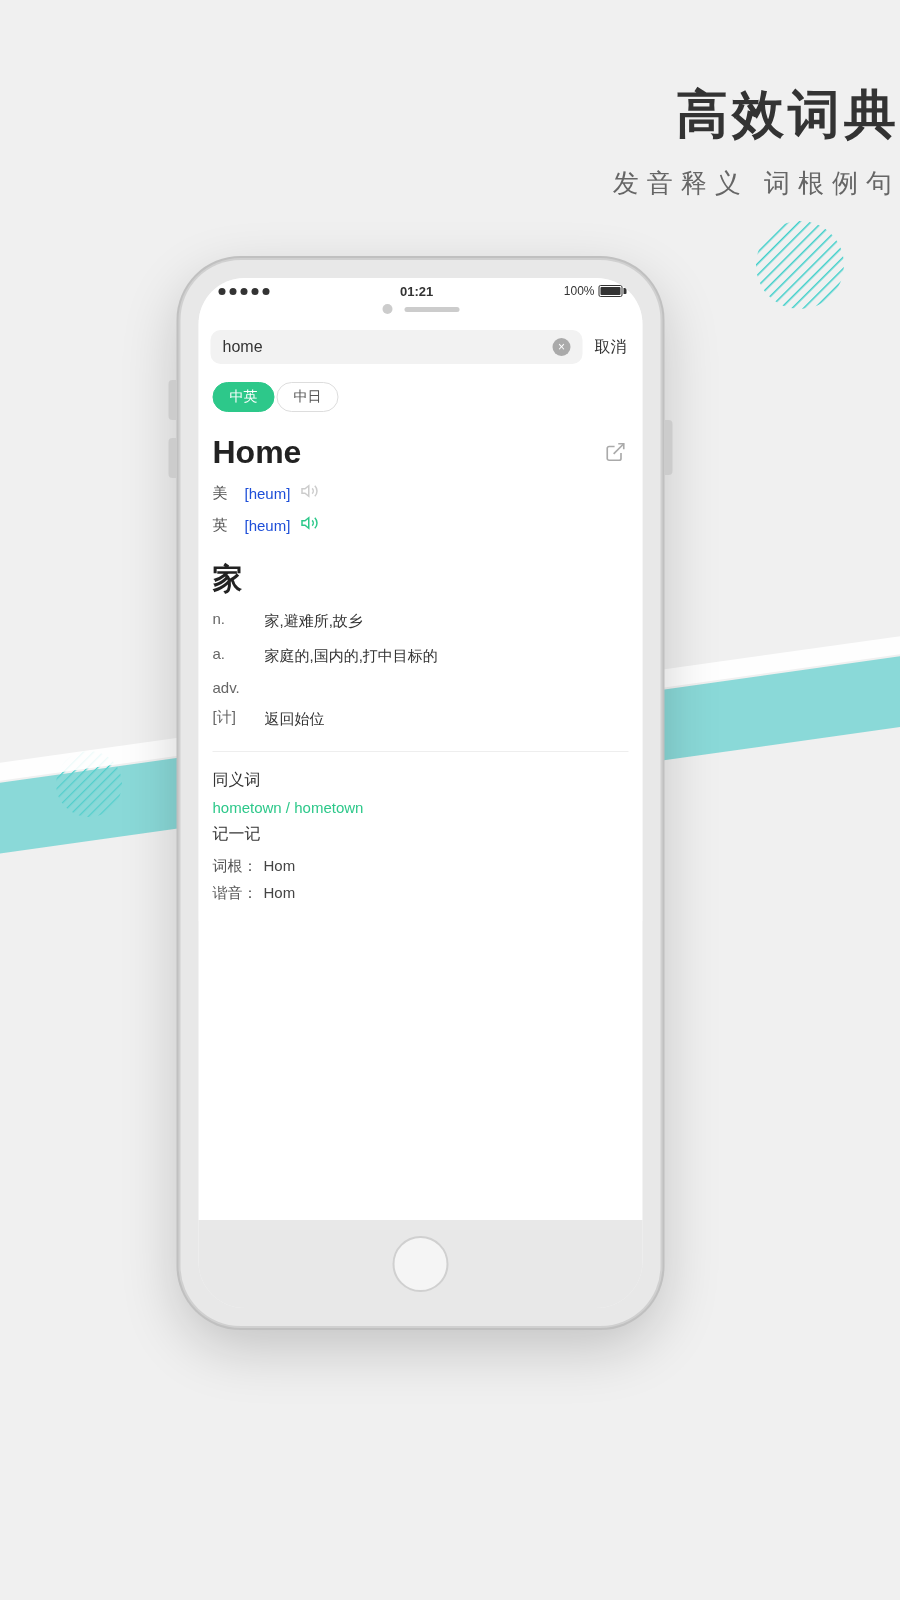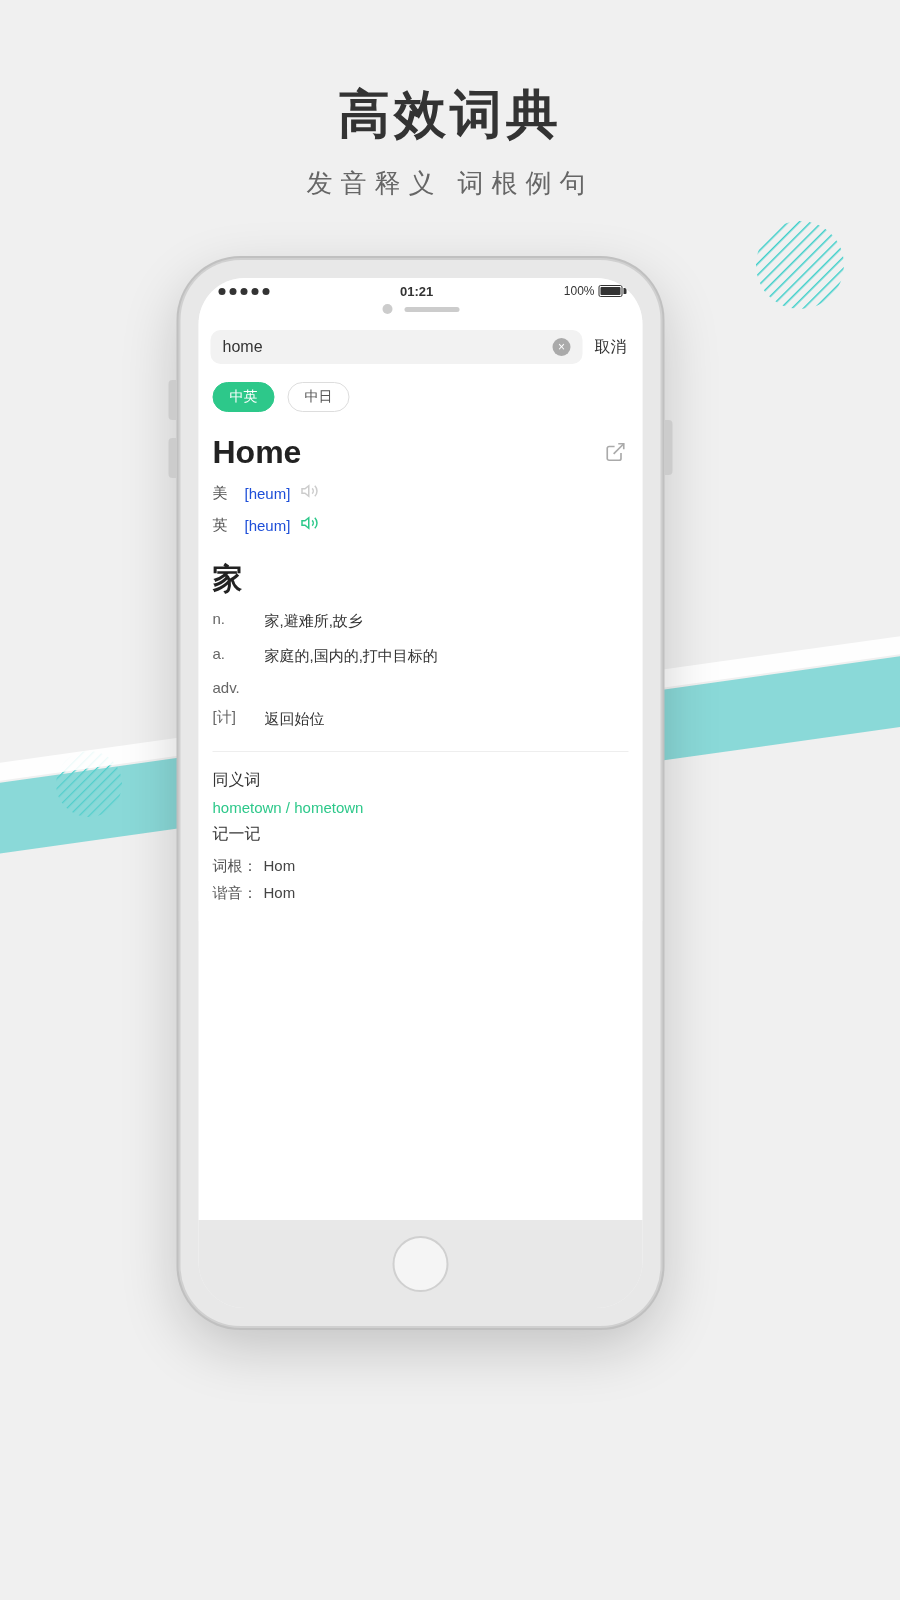--- a/index.html
+++ b/index.html
@@ -67,21 +67,21 @@
       background: white;
       opacity: 0.9;
     }
 
     
     .page-header {
       position: absolute;
       top: 80px;
       left: 0;
       right: 0;
-      text-align: center;
+      text-align: right;
     }
     .page-title {
       font-size: 52px;
       font-weight: 600;
       color: #333;
       letter-spacing: 4px;
     }
     .page-subtitle {
       font-size: 26px;
       color: #666;
@@ -243,21 +243,21 @@
     .cancel-btn {
       font-size: 16px;
       color: #333;
       white-space: nowrap;
       padding: 0 4px;
     }
 
     
     .lang-tabs {
       display: flex;
-      gap: 13px;
+      gap: 2px;
       padding: 8px 14px 12px;
       background: white;
     }
     .lang-tab {
       padding: 5px 16px;
       border-radius: 20px;
       font-size: 14px;
       border: 1.5px solid #ddd;
     }
     .lang-tab.active {

